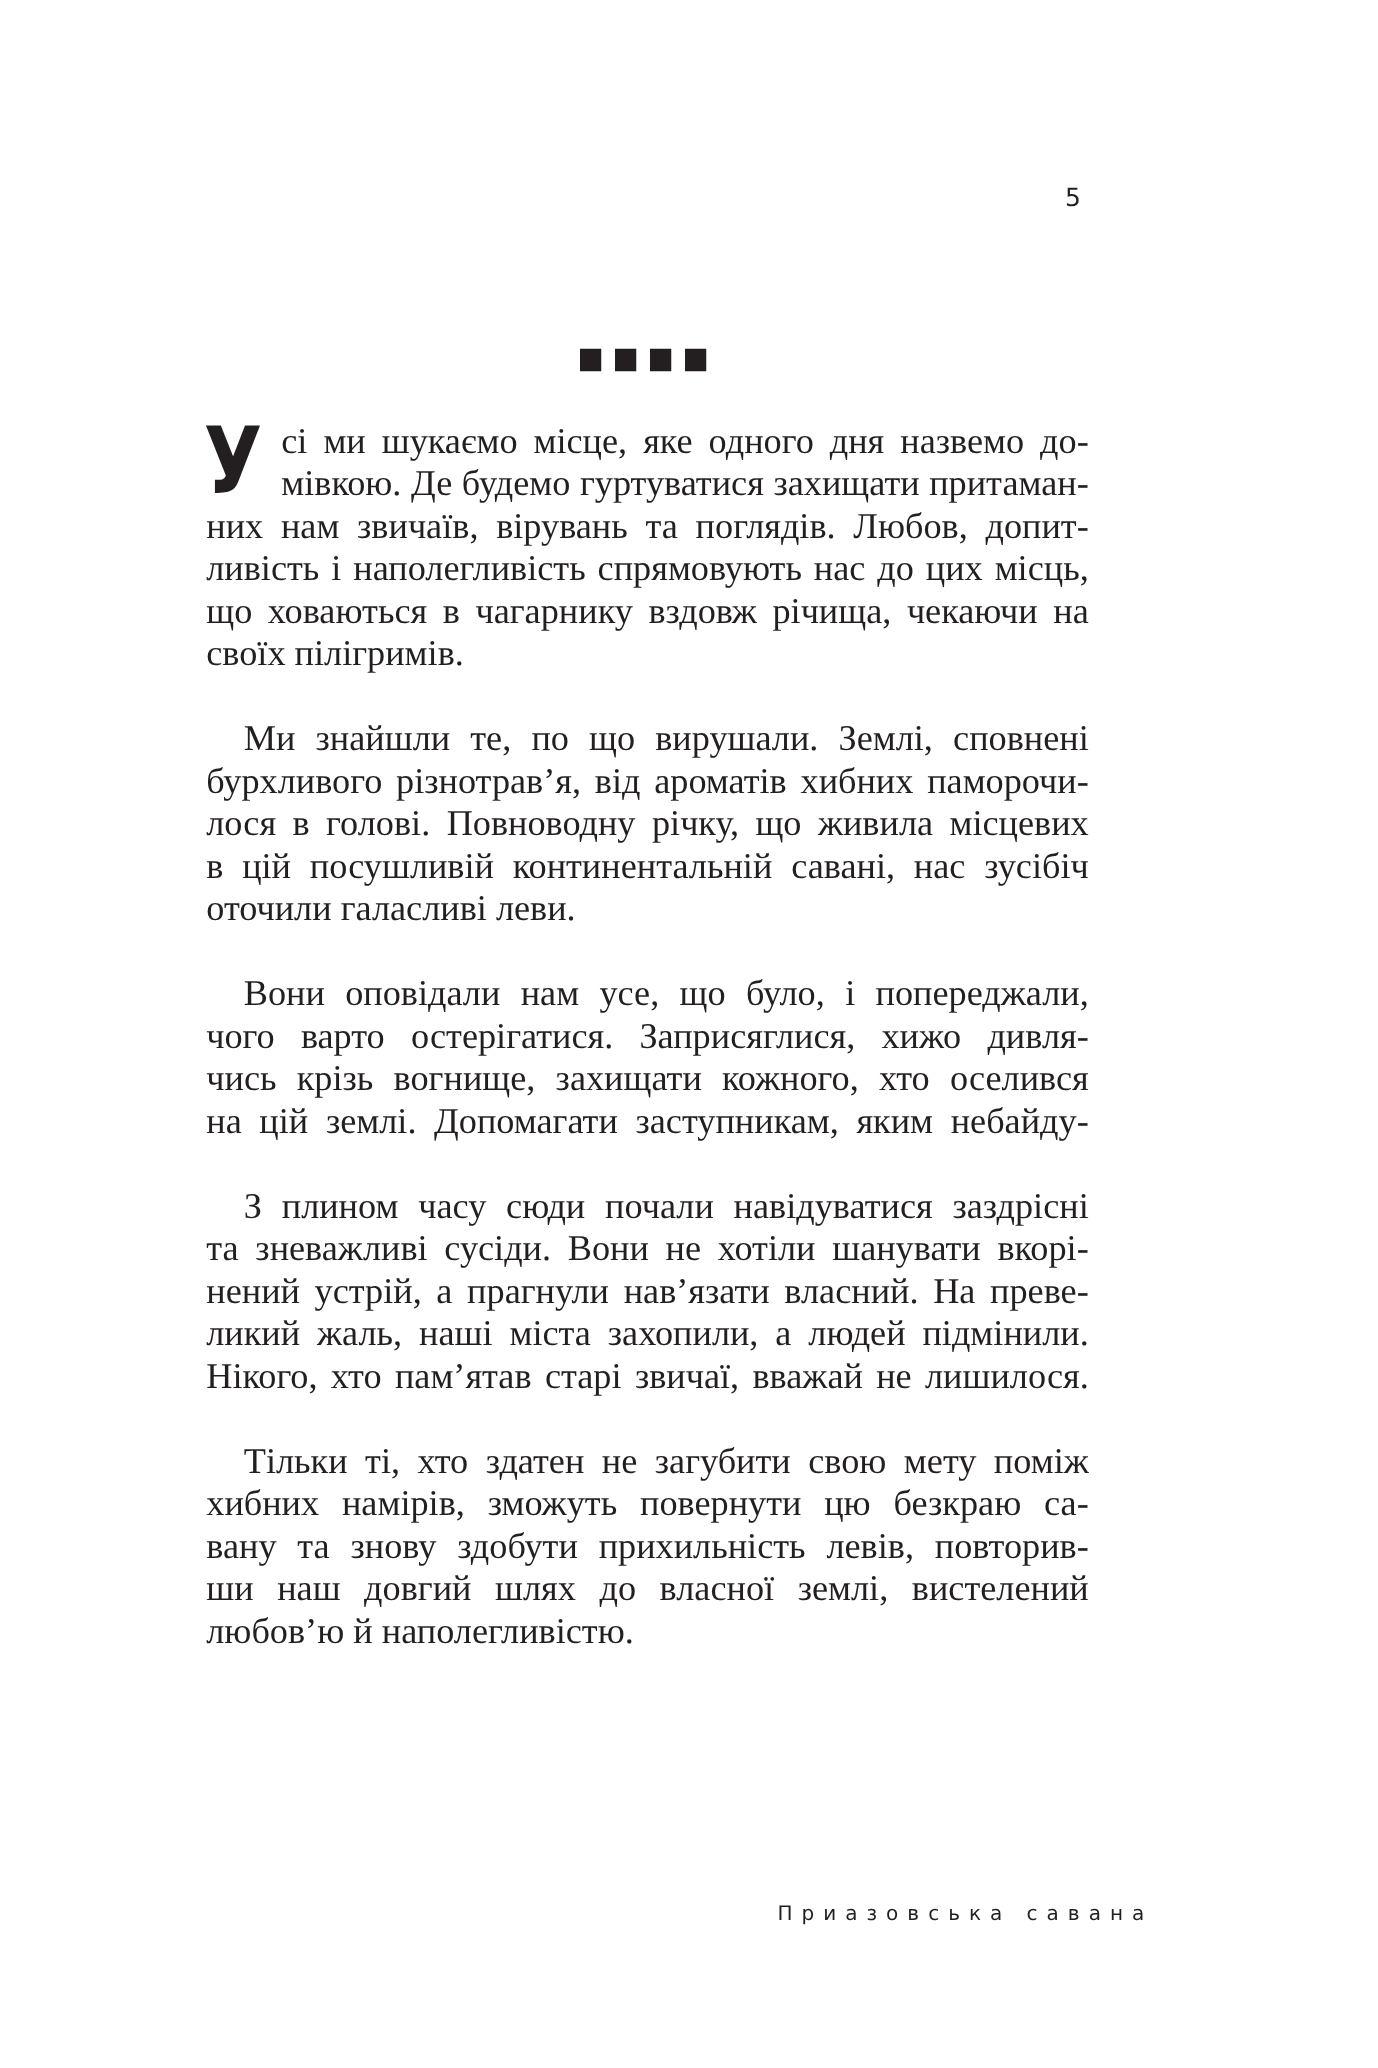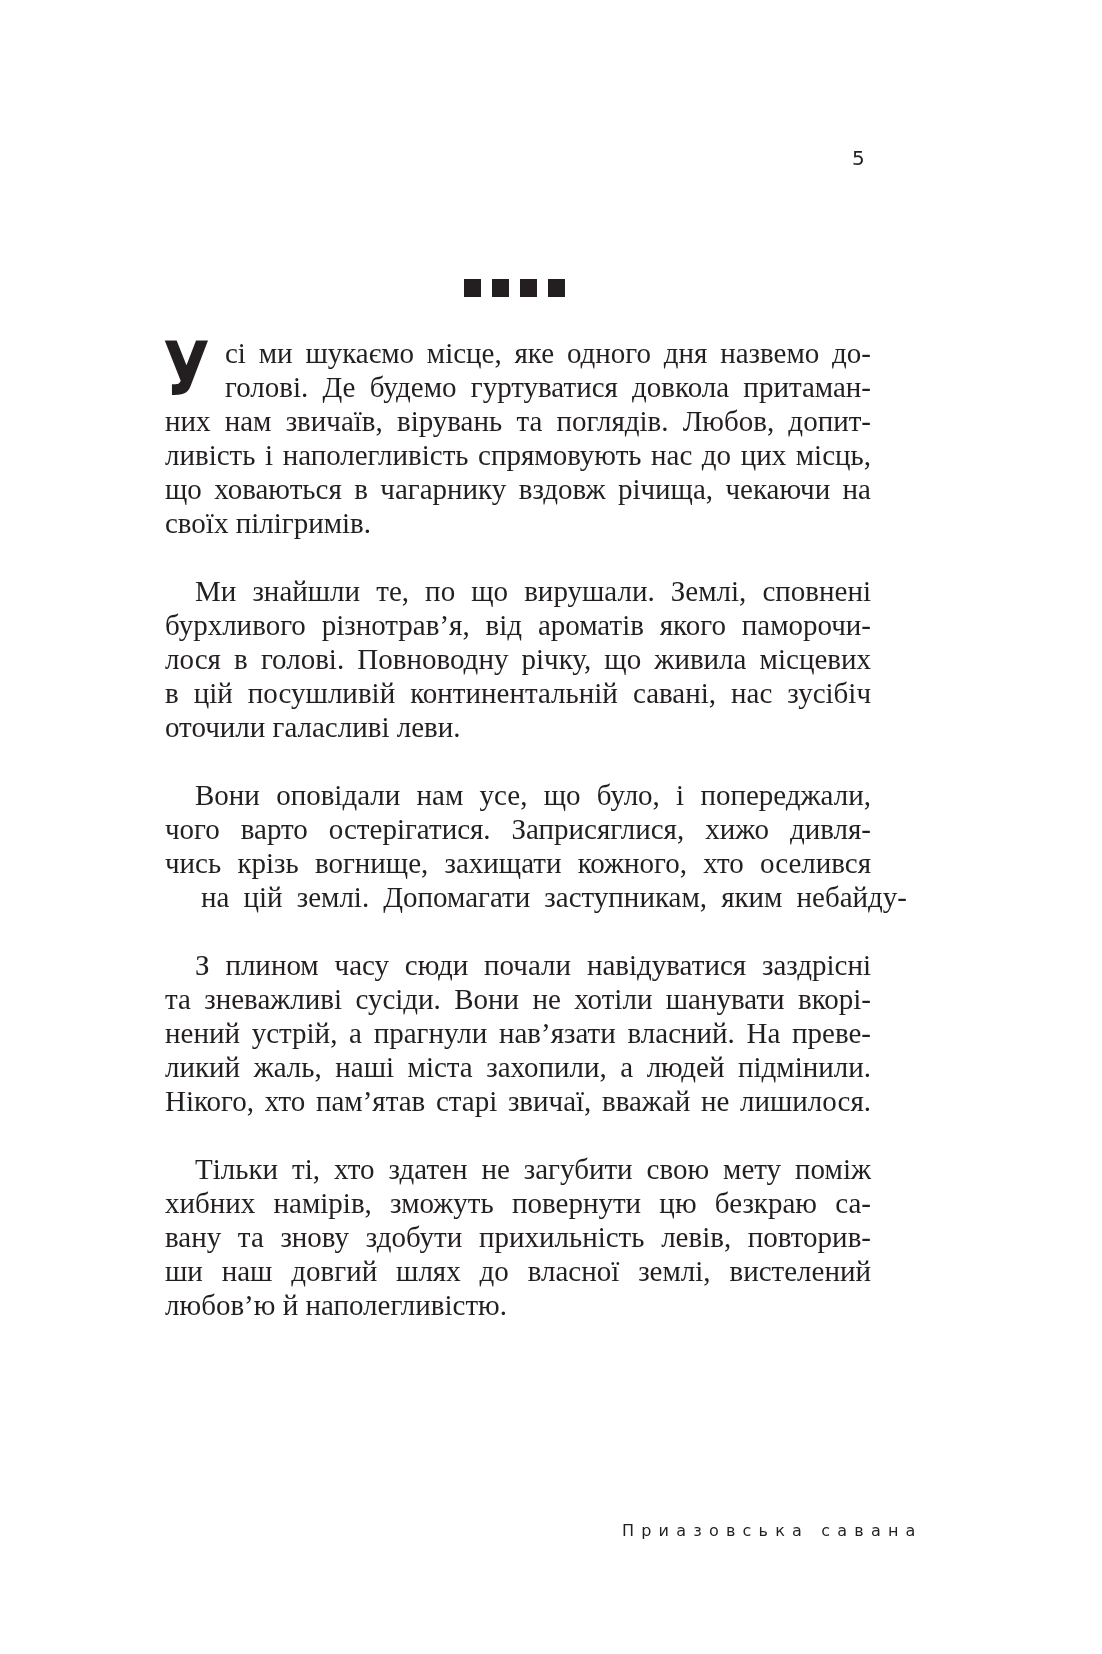--- a/index.html
+++ b/index.html
@@ -104,40 +104,40 @@
   <span></span>
   <span></span>
   <span></span>
   <span></span>
 </div>
 
 <div class="body-text">
   <div class="para first-para">
     <span class="drop-cap">У</span>
     <span class="line dc" style="width: 646px;">сі ми шукаємо місце, яке одного дня назвемо до-</span>
-    <span class="line dc" style="width: 646px;">голові. Де будемо гуртуватися довкола притаман-</span>
+    <span class="line dc" style="width: 646px;">мівкою. Де будемо гуртуватися захищати притаман-</span>
     <span class="line" style="width: 706px;">них нам звичаїв, вірувань та поглядів. Любов, допит-</span>
     <span class="line" style="width: 706px;">ливість і наполегливість спрямовують нас до цих місць,</span>
     <span class="line" style="width: 706px;">що ховаються в чагарнику вздовж річища, чекаючи на</span>
     <span class="line last" style="width: 706px;">своїх пілігримів.</span>
   </div>
 
   <div class="para">
     <span class="line indent" style="width: 676px;">Ми знайшли те, по що вирушали. Землі, сповнені</span>
-    <span class="line" style="width: 706px;">бурхливого різнотрав’я, від ароматів якого паморочи-</span>
+    <span class="line" style="width: 706px;">бурхливого різнотрав’я, від ароматів хибних паморочи-</span>
     <span class="line" style="width: 706px;">лося в голові. Повноводну річку, що живила місцевих</span>
     <span class="line" style="width: 706px;">в цій посушливій континентальній савані, нас зусібіч</span>
     <span class="line last" style="width: 706px;">оточили галасливі леви.</span>
   </div>
 
   <div class="para">
     <span class="line indent" style="width: 676px;">Вони оповідали нам усе, що було, і попереджали,</span>
     <span class="line" style="width: 706px;">чого варто остерігатися. Заприсяглися, хижо дивля-</span>
     <span class="line" style="width: 706px;">чись крізь вогнище, захищати кожного, хто оселився</span>
-    <span class="line" style="width: 706px; margin-left: 36px;">на цій землі. Допомагати заступникам, яким небайду-</span>
+    <span class="line" style="width: 706px;">на цій землі. Допомагати заступникам, яким небайду-</span>
   </div>
 
   <div class="para">
     <span class="line indent" style="width: 676px;">З плином часу сюди почали навідуватися заздрісні</span>
     <span class="line" style="width: 706px;">та зневажливі сусіди. Вони не хотіли шанувати вкорі-</span>
     <span class="line" style="width: 706px;">нений устрій, а прагнули нав’язати власний. На преве-</span>
     <span class="line" style="width: 706px;">ликий жаль, наші міста захопили, а людей підмінили.</span>
     <span class="line" style="width: 706px;">Нікого, хто пам’ятав старі звичаї, вважай не лишилося.</span>
   </div>
 

